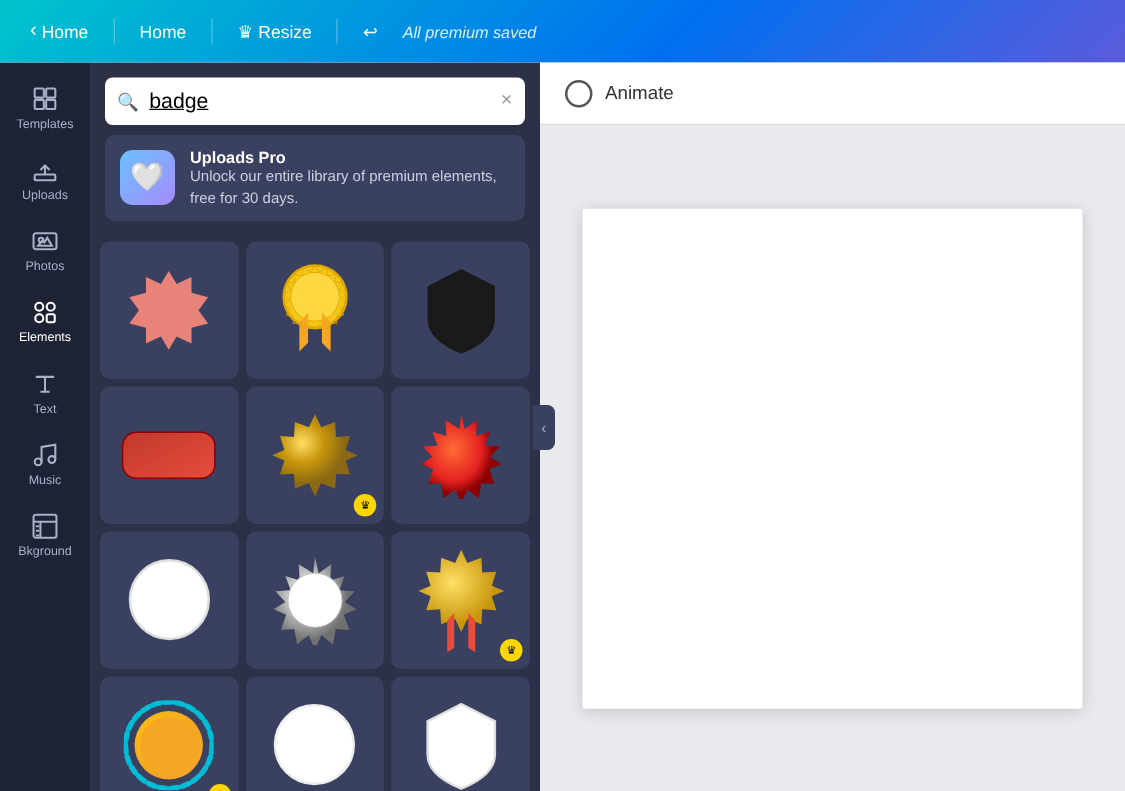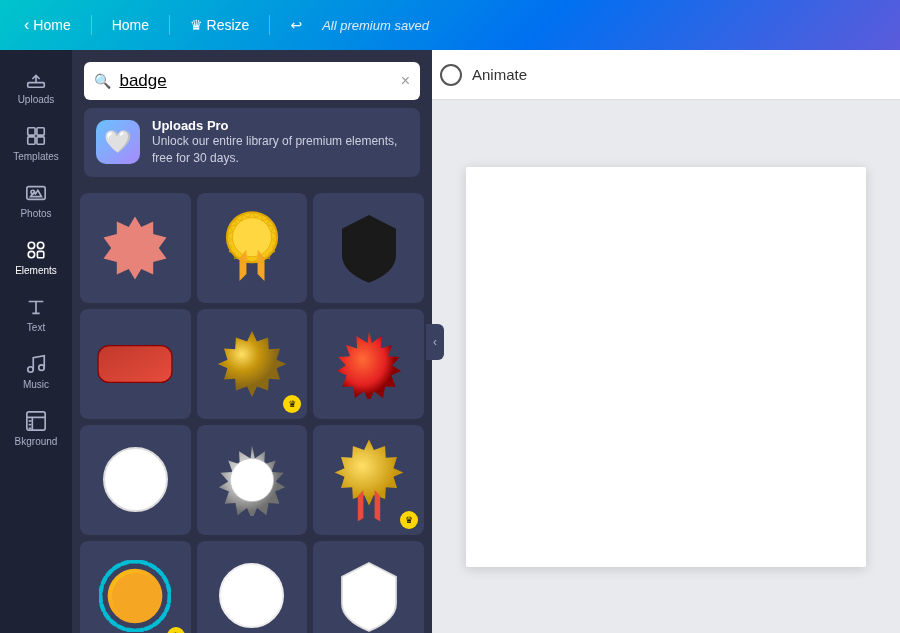--- a/index.html
+++ b/index.html
@@ -187,21 +187,21 @@
       flex: 1;
       background: #e8eaed;
       display: flex;
       flex-direction: column;
     }
     #animate-bar {
       height: 50px;
       background: white;
       display: flex;
       align-items: center;
-      padding: 0 8px;
+      padding: 0 20px;
       gap: 10px;
       border-bottom: 1px solid #ddd;
     }
     .animate-circle {
       width: 22px; height: 22px;
       border: 2px solid #555;
       border-radius: 50%;
     }
     .animate-label { font-size: 15px; font-weight: 500; color: #333; }
     #canvas-surface {
@@ -254,34 +254,34 @@
   </button>
   <span class="topbar-saved">All premium saved</span>
 </div>
 
 <div id="main">
 
   <div id="sidebar">
 
     <div class="sidebar-item">
       <svg viewBox="0 0 24 24" fill="none" stroke="currentColor" stroke-width="1.8">
-        <path d="M12 16V8M8 12l4-4 4 4"></path>
-        <rect x="3" y="16" width="18" height="5" rx="1" fill="none"></rect>
-      </svg>
-      <span class="sidebar-label">Uploads</span>
-    </div>
-
-    <div class="sidebar-item">
-      <svg viewBox="0 0 24 24" fill="none" stroke="currentColor" stroke-width="1.8">
         <rect x="3" y="3" width="8" height="8" rx="1"></rect>
         <rect x="13" y="3" width="8" height="8" rx="1"></rect>
         <rect x="3" y="13" width="8" height="8" rx="1"></rect>
         <rect x="13" y="13" width="8" height="8" rx="1"></rect>
       </svg>
       <span class="sidebar-label">Templates</span>
+    </div>
+
+    <div class="sidebar-item">
+      <svg viewBox="0 0 24 24" fill="none" stroke="currentColor" stroke-width="1.8">
+        <path d="M12 16V8M8 12l4-4 4 4"></path>
+        <rect x="3" y="16" width="18" height="5" rx="1" fill="none"></rect>
+      </svg>
+      <span class="sidebar-label">Uploads</span>
     </div>
 
     <div class="sidebar-item">
       <svg viewBox="0 0 24 24" fill="none" stroke="currentColor" stroke-width="1.8">
         <rect x="2" y="5" width="20" height="14" rx="2"></rect>
         <circle cx="8.5" cy="11" r="2"></circle>
         <path d="M14 9l4 7H6l4-5 1.5 2z"></path>
       </svg>
       <span class="sidebar-label">Photos</span>
     </div>

